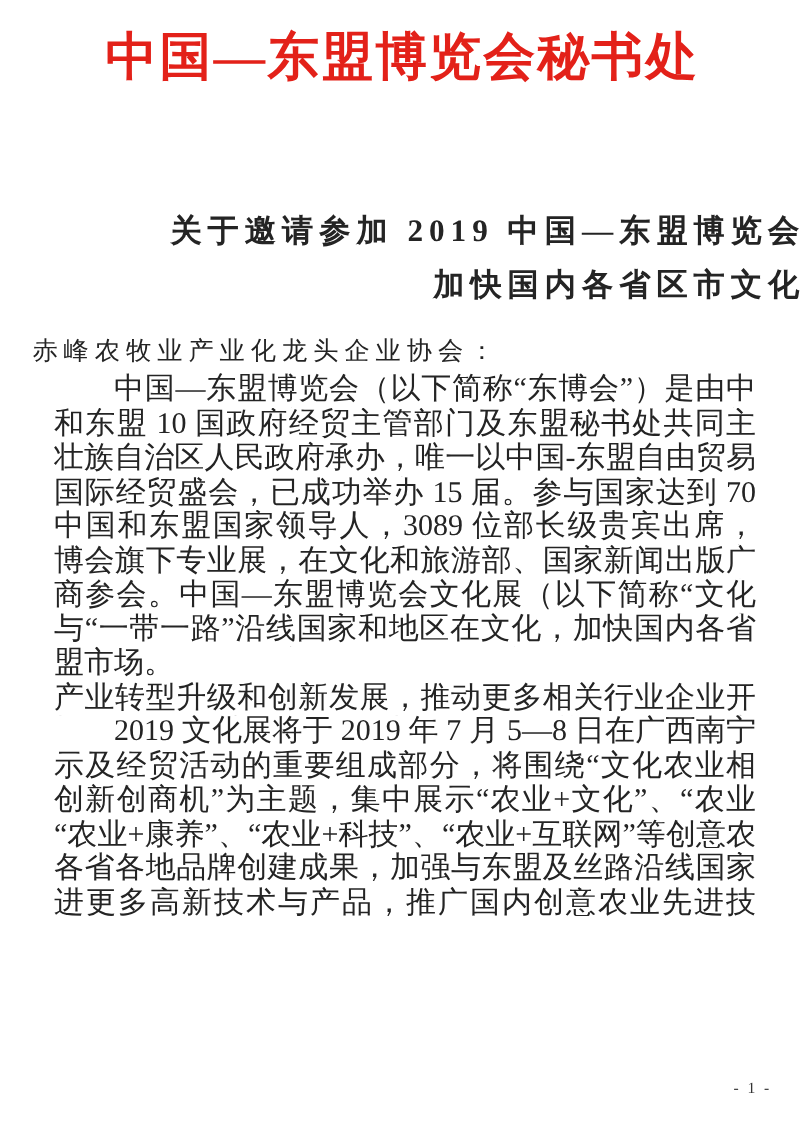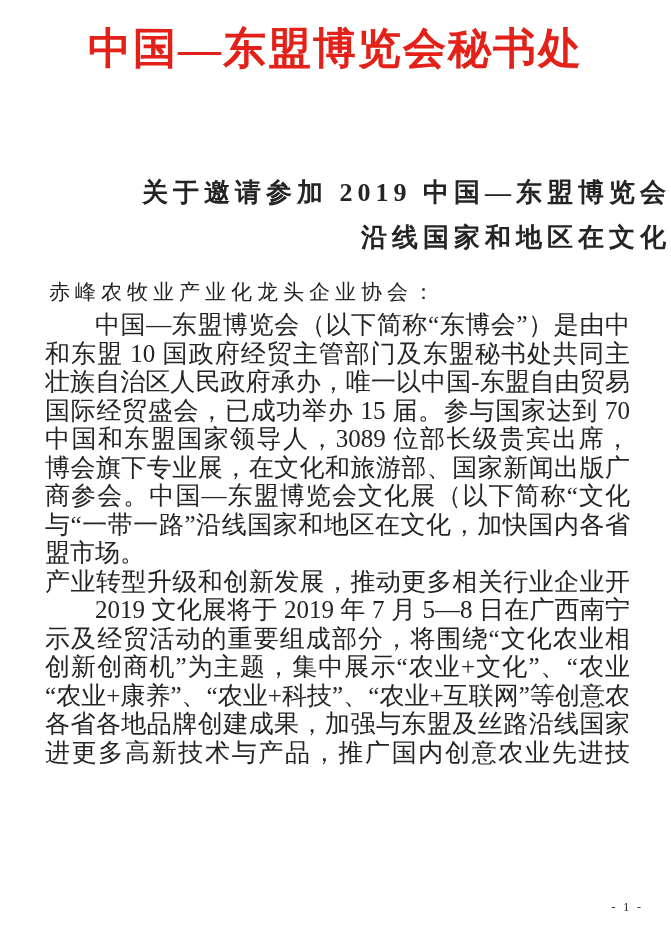--- a/index.html
+++ b/index.html
@@ -40,21 +40,21 @@
     text-align: right;
     font-weight: bold;
     font-size: 26px;
     line-height: 45px;
     letter-spacing: 5px;
     white-space: nowrap;
   }
   .salutation {
     position: absolute;
     top: 278px;
-    left: 49px;
+    left: 27px;
     font-size: 21px;
     letter-spacing: 5px;
     white-space: nowrap;
   }
   .body-text {
     position: absolute;
     top: 311px;
     left: 45px;
     width: 585px;
     font-size: 25px;
@@ -80,21 +80,21 @@
 </head>
 <body>
 
 <div class="page" style="color: rgb(36, 36, 36);">
 
   <div class="letterhead" style="color: rgb(227, 33, 25);">中国—东盟博览会秘书处</div>
 
 
   <div class="doc-title">
     <div>关于邀请参加 2019 中国—东盟博览会</div>
-    <div>沿线国家和地区在文化</div>
+    <div>加快国内各省区市文化</div>
   </div>
 
   <div class="salutation">赤峰农牧业产业化龙头企业协会：</div>
 
   <div class="body-text">
     <div>
         <div class="line indent">中国—东盟博览会（以下简称“东博会”）是由中国商务部</div>
         <div class="line">和东盟 10 国政府经贸主管部门及东盟秘书处共同主办，中国广西</div>
         <div class="line">壮族自治区人民政府承办，唯一以中国-东盟自由贸易区为主题的</div>
         <div class="line">国际经贸盛会，已成功举办 15 届。参与国家达到 70 个，有 91 位</div>

